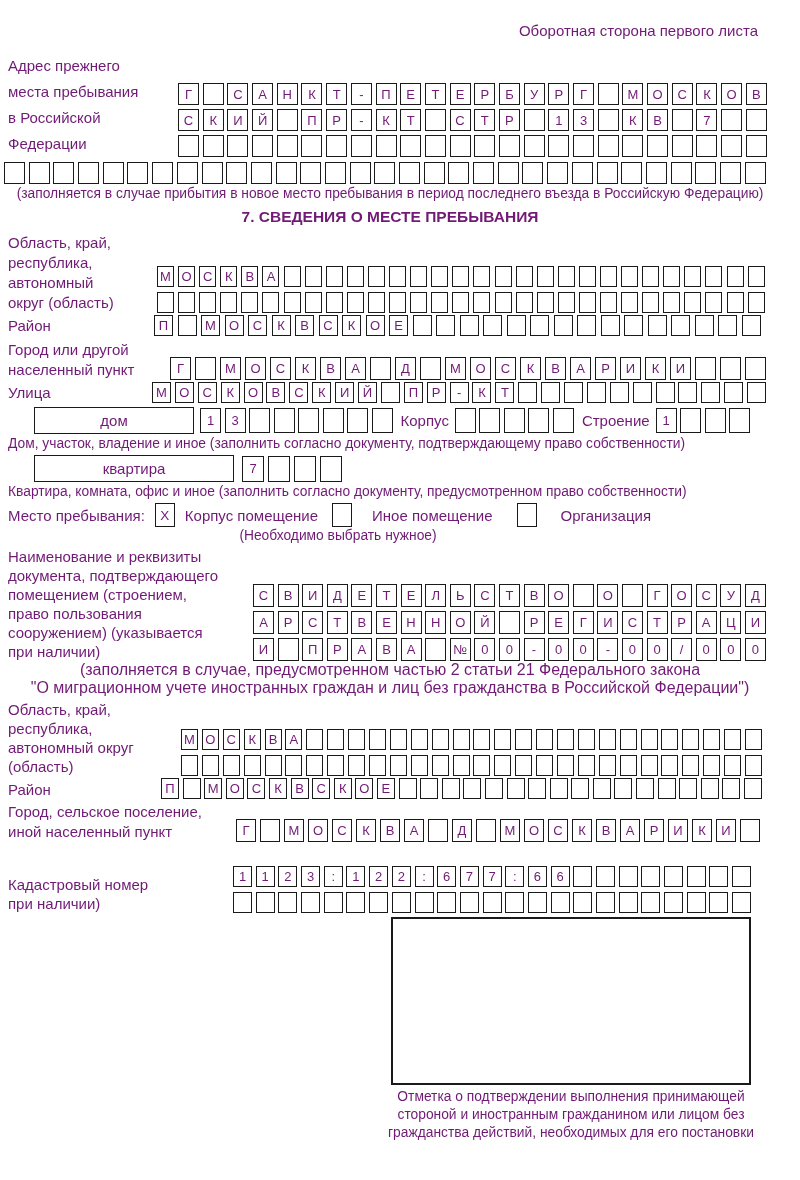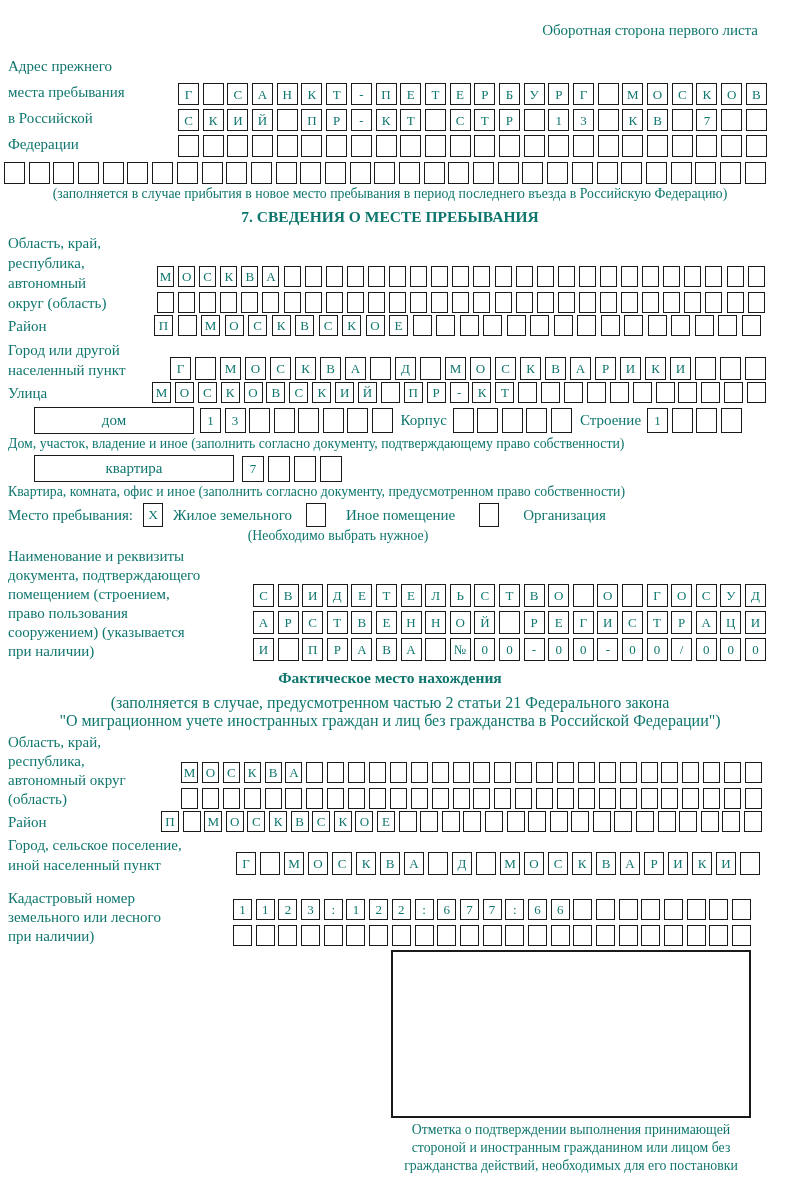--- a/index.html
+++ b/index.html
@@ -1,22 +1,22 @@
 <!DOCTYPE html>
 <html><head>
 <meta charset="utf-8">
 <style>
   html,body{margin:0;padding:0;background:#fff;}
   .page{
     position:relative;
     width:800px;height:1180px;overflow:hidden;
     box-sizing:border-box;
     padding:22px 28px 0 8px;
-    font-family:Liberation Serif, serif;
-    color:#0f766e;
+    font-family:Liberation Sans, sans-serif;
+    color:#701a75;
     font-size:15px;
   }
   .hdr{text-align:right;font-size:15px;padding-right:14px;margin-bottom:14px;}
   .frow{display:flex;align-items:flex-end;}
   .flabel{flex:0 0 auto;font-size:15px;}
   .fcells{display:flex;flex-direction:column;}
   .cells{display:flex;}
   .cell{
     flex:0 0 auto;box-sizing:border-box;
     border:1.6px solid #1a1a1a;
@@ -416,21 +416,21 @@
         <span class="cell"></span>
         <span class="cell"></span>
         <span class="cell"></span>
       </span>
   </div>
   <div class="note mb3">Квартира, комната, офис и иное (заполнить согласно документу, предусмотренном право собственности)</div>
 
   <div class="mesto-row">
     <span>Место пребывания:</span>
     <span class="checkbox" style="margin-left:10px;">X</span>
-    <span style="margin-left:10px;">Жилое земельного</span>
+    <span style="margin-left:10px;">Корпус помещение</span>
     <span class="checkbox" style="margin-left:14px;"></span>
     <span style="margin-left:20px;">Иное помещение</span>
     <span class="checkbox" style="margin-left:24px;"></span>
     <span style="margin-left:24px;">Организация</span>
   </div>
   <div class="note mesto-note">(Необходимо выбрать нужное)</div>
 
   <div class="frow">
     <div class="flabel lbl-doc">
       <div>Наименование и реквизиты</div>
@@ -506,21 +506,20 @@
           <span class="cell">0</span>
           <span class="cell">0</span>
           <span class="cell">/</span>
           <span class="cell">0</span>
           <span class="cell">0</span>
           <span class="cell">0</span>
         </div>
     </div>
   </div>
 
-  <div class="fact-title">Фактическое место нахождения</div>
   <div class="fact-note">(заполняется в случае, предусмотренном частью 2 статьи 21 Федерального закона</div>
   <div class="fact-note mb4">"О миграционном учете иностранных граждан и лиц без гражданства в Российской Федерации")</div>
 
   <div class="frow mb2">
     <div class="flabel lbl-fobl">
       <div>Область, край,</div>
       <div>республика,</div>
       <div>автономный округ</div>
       <div>(область)</div>
     </div>
@@ -649,21 +648,20 @@
         <span class="cell">И</span>
         <span class="cell">К</span>
         <span class="cell">И</span>
         <span class="cell"></span>
       </div>
   </div>
 
   <div class="frow">
     <div class="flabel lbl-kad">
       <div>Кадастровый номер</div>
-      <div>земельного или лесного</div>
       <div>при наличии)</div>
     </div>
     <div class="fcells gap5" style="margin-top:22px;">
       <div class="cells g-kad">
           <span class="cell">1</span>
           <span class="cell">1</span>
           <span class="cell">2</span>
           <span class="cell">3</span>
           <span class="cell">:</span>
           <span class="cell">1</span>

